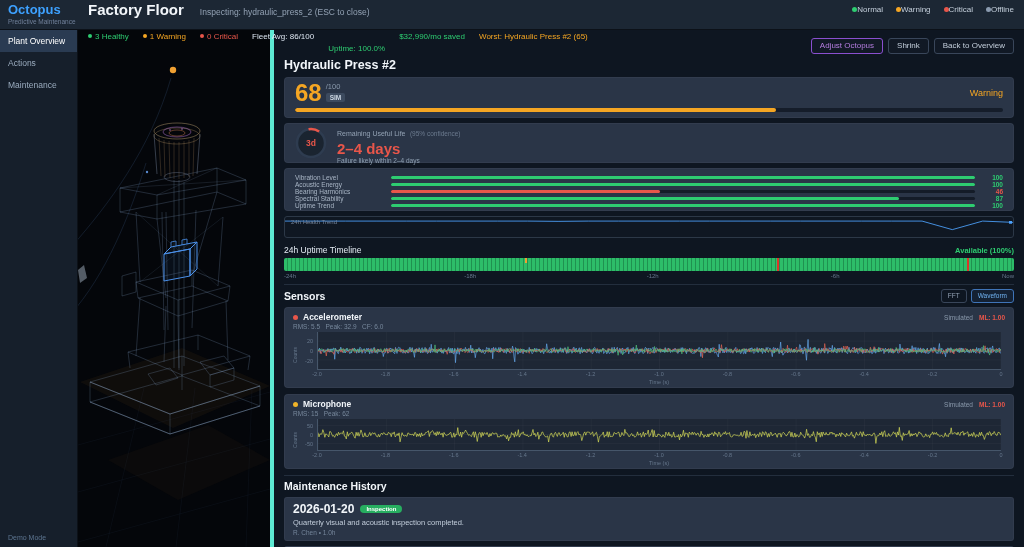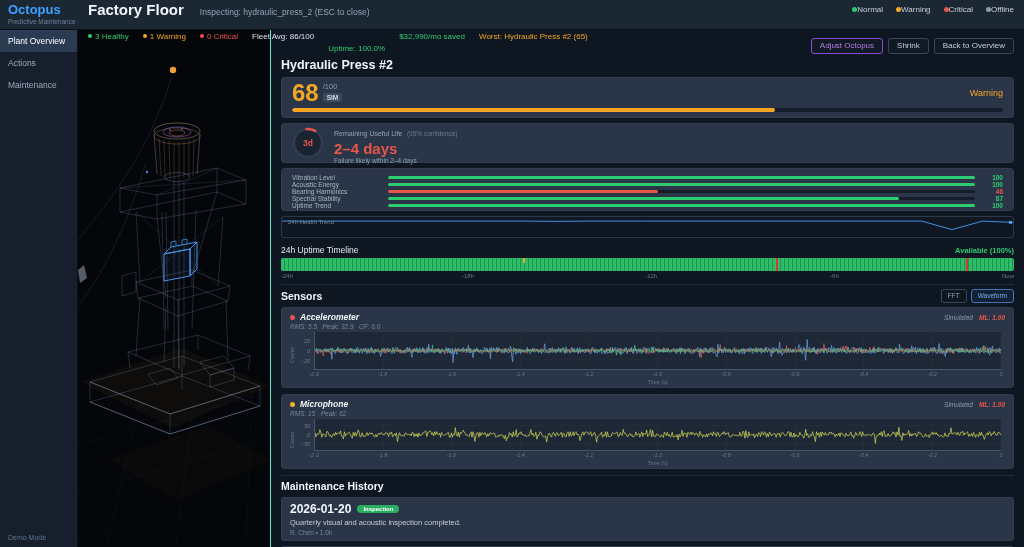--- a/index.html
+++ b/index.html
@@ -26,21 +26,21 @@
   aside { position:absolute; top:30px; left:0; width:78px; bottom:0; background:#161f2b; z-index:5; border-right:1px solid #0c1118; }
   .side-item { font-size:8.5px; color:#9aabbe; padding:6px 8px; cursor:pointer; }
   .side-item.active { background:#2a3b52; color:#ffffff; }
   .demo { position:absolute; bottom:6px; left:8px; font-size:7px; color:#5d7590; }
 
   
   main { position:absolute; top:30px; left:78px; right:0; bottom:0; background:#04060a; }
   main svg { display:block; }
 
   
-  .panel { position:absolute; top:30px; left:270px; right:0; bottom:0; background:#0e1621; border-left:1px solid #5eead4; z-index:4; padding:8px 10px 0; overflow:hidden; }
+  .panel { position:absolute; top:30px; left:270px; right:0; bottom:0; background:#0e1621; border-left:4px solid #5eead4; z-index:4; padding:8px 10px 0; overflow:hidden; }
   .panel-actions { display:flex; justify-content:flex-end; gap:5px; height:16px; }
   .panel-btn { font-size:8px; padding:2px 8px; border-radius:3px; background:rgba(20,28,40,0.6); border:1px solid #39465a; color:#c3cedb; cursor:pointer; line-height:10px; }
   .panel-btn.accent { border-color:#8a4fd0; color:#b57de0; }
   .asset-title { font-size:12.5px; font-weight:bold; color:#f2f6fa; margin:4px 0 5px; }
 
   .card { background:#2a3547; border-radius:4px; border:1px solid rgba(255,255,255,0.04); }
 
   .score-card { padding:3px 10px 5px; margin-bottom:5px; }
   .score-top { display:flex; align-items:center; }
   .score-left { display:flex; align-items:flex-start; gap:4px; }
@@ -80,21 +80,21 @@
   .timeline-ticks span { position:absolute; top:0; }
 
   .divider { border:none; border-top:1px solid #232e3d; margin:3px 0 4px; }
 
   .sensors-head { display:flex; align-items:center; margin:1px 0 4px; }
   .section-h { font-size:10.5px; font-weight:bold; color:#f2f6fa; margin:0; }
   .mode-toggle { margin-left:auto; display:flex; gap:4px; }
   .mode-btn { font-size:6.5px; padding:2px 6px; border-radius:3px; border:1px solid #39465a; color:#93a2b4; background:transparent; cursor:pointer; line-height:8px; }
   .mode-btn.active { border-color:#3f74b8; color:#6fb1f0; background:rgba(63,116,184,0.12); }
 
-  .sensor-card { padding:4px 8px 3px; margin-bottom:6px;font-style:italic; }
+  .sensor-card { padding:4px 8px 3px; margin-bottom:6px; }
   .sensor-head { display:flex; align-items:center; gap:5px; }
   .s-dot { width:5px; height:5px; border-radius:50%; flex:none; }
   .sensor-title { font-size:8.5px; font-weight:bold; color:#f2f6fa; }
   .sensor-right { margin-left:auto; display:flex; gap:6px; align-items:center; }
   .sim-label { font-size:6.5px; color:#8a99ac; }
   .ml-label { font-size:6.5px; font-weight:bold; color:#e8564a; }
   .sensor-stats { font-size:6.5px; color:#76879b; margin-top:1px; white-space:pre; }
   .sensor-chart { position:relative; margin-top:2px; }
   .sensor-chart .plot { position:absolute; left:24px; right:4px; top:0; bottom:14px; border-left:1px solid #46566a; border-bottom:1px solid #46566a; background:rgba(8,13,20,0.35); }
   .sensor-chart .plot svg { width:100%; height:100%; display:block; }

